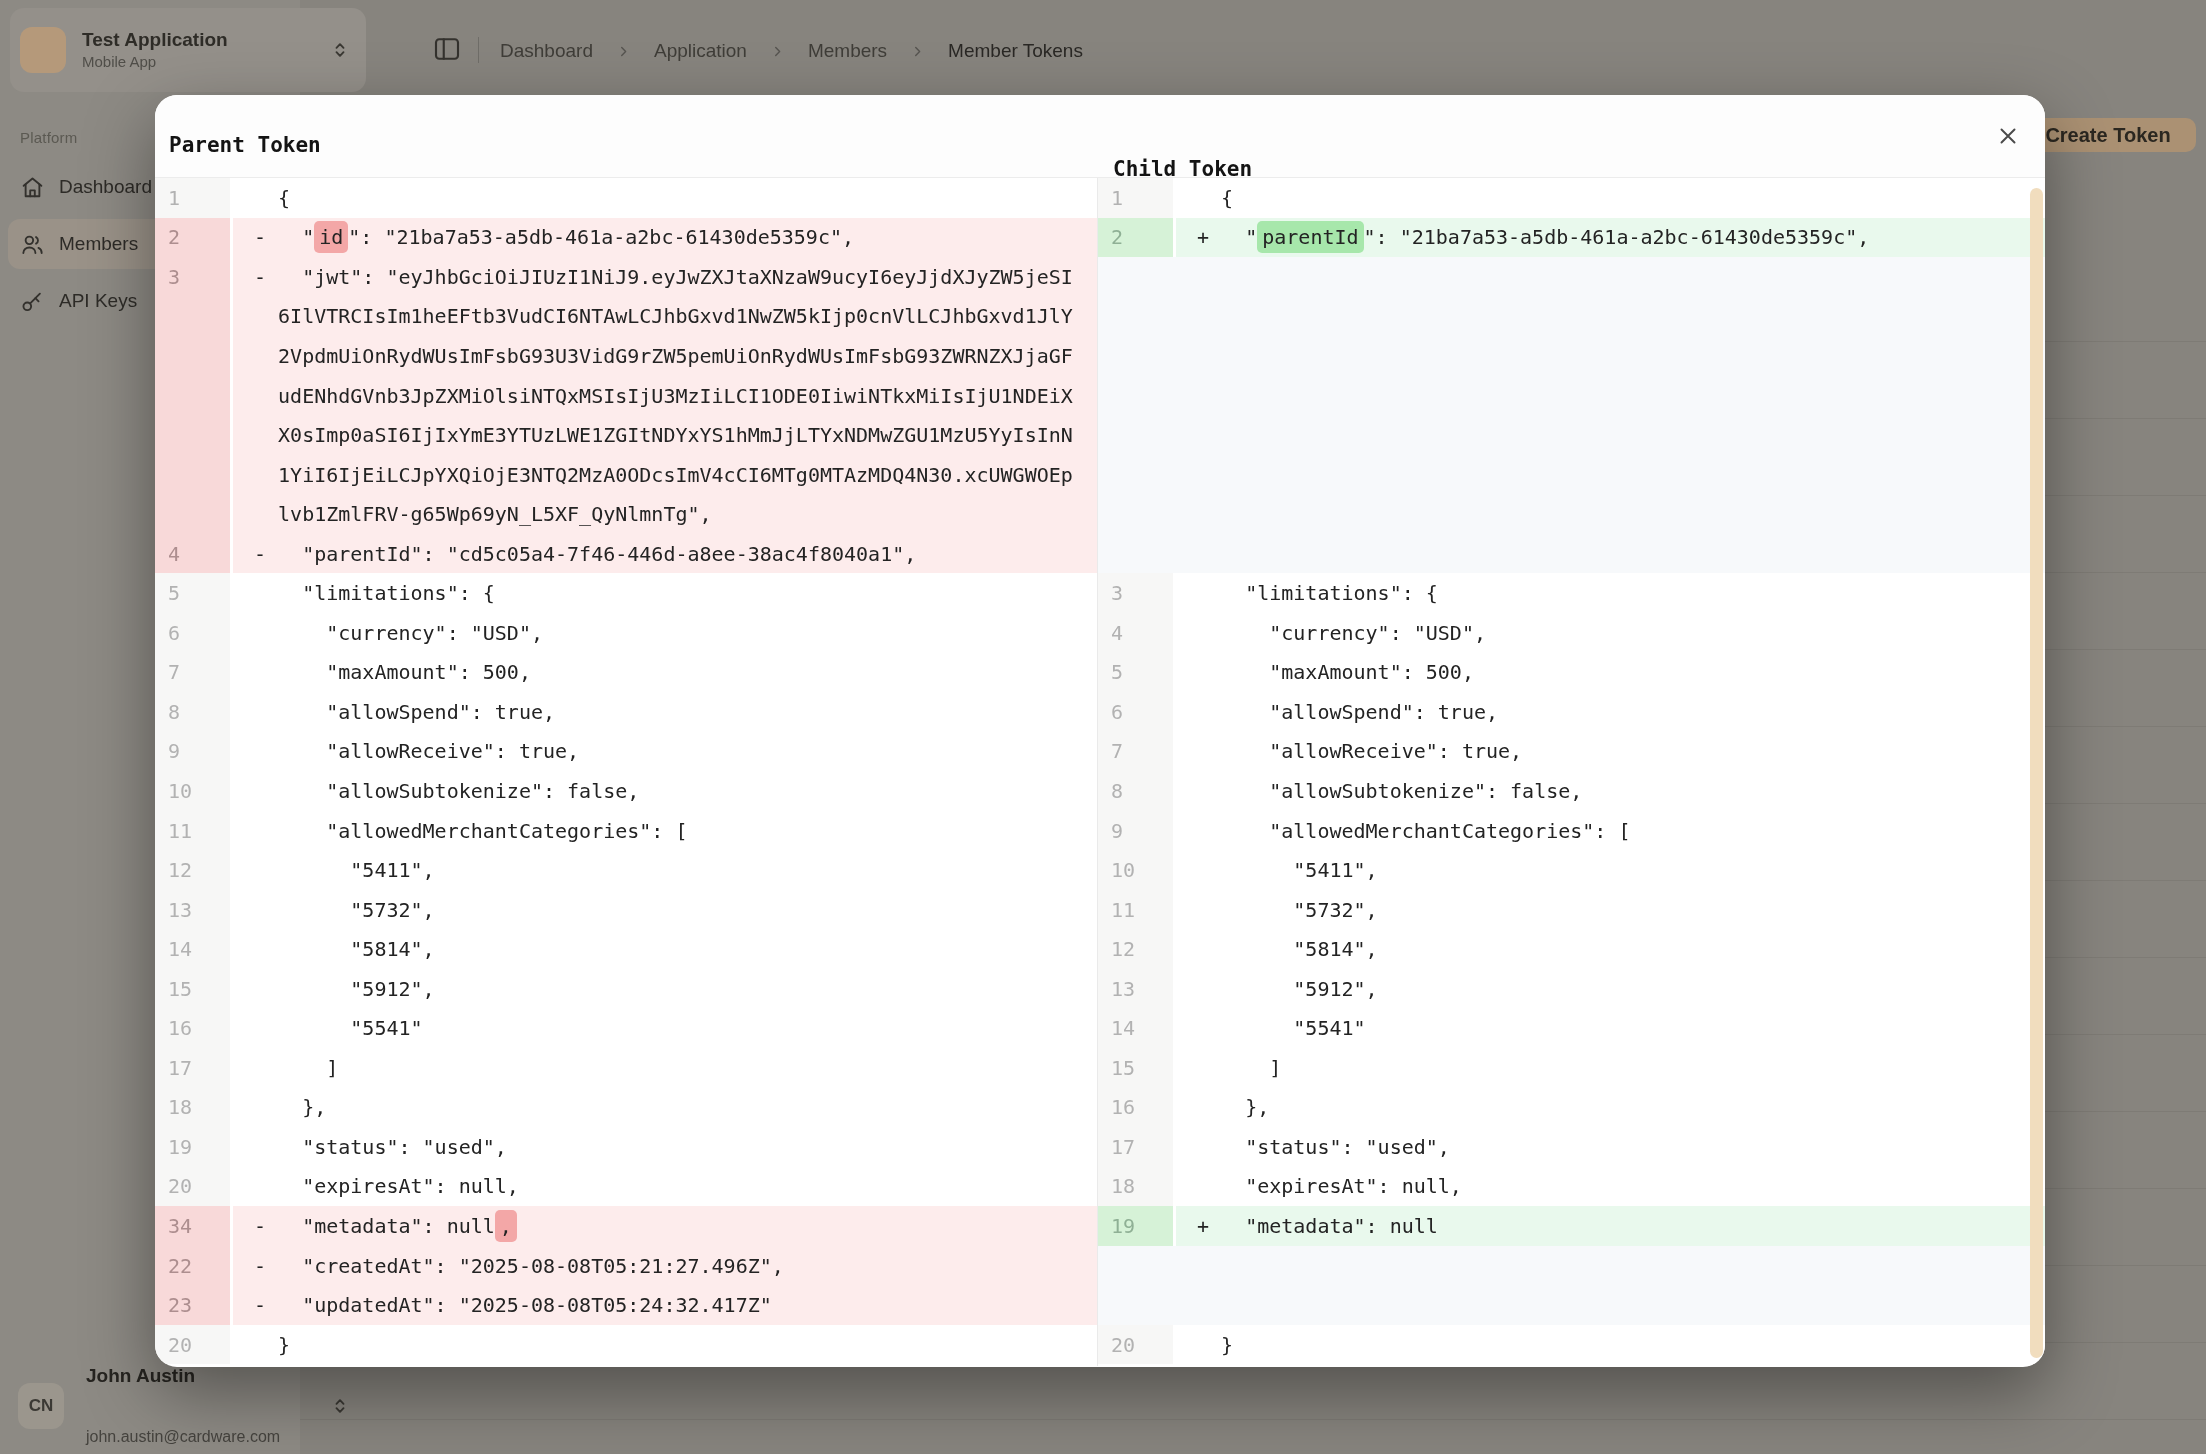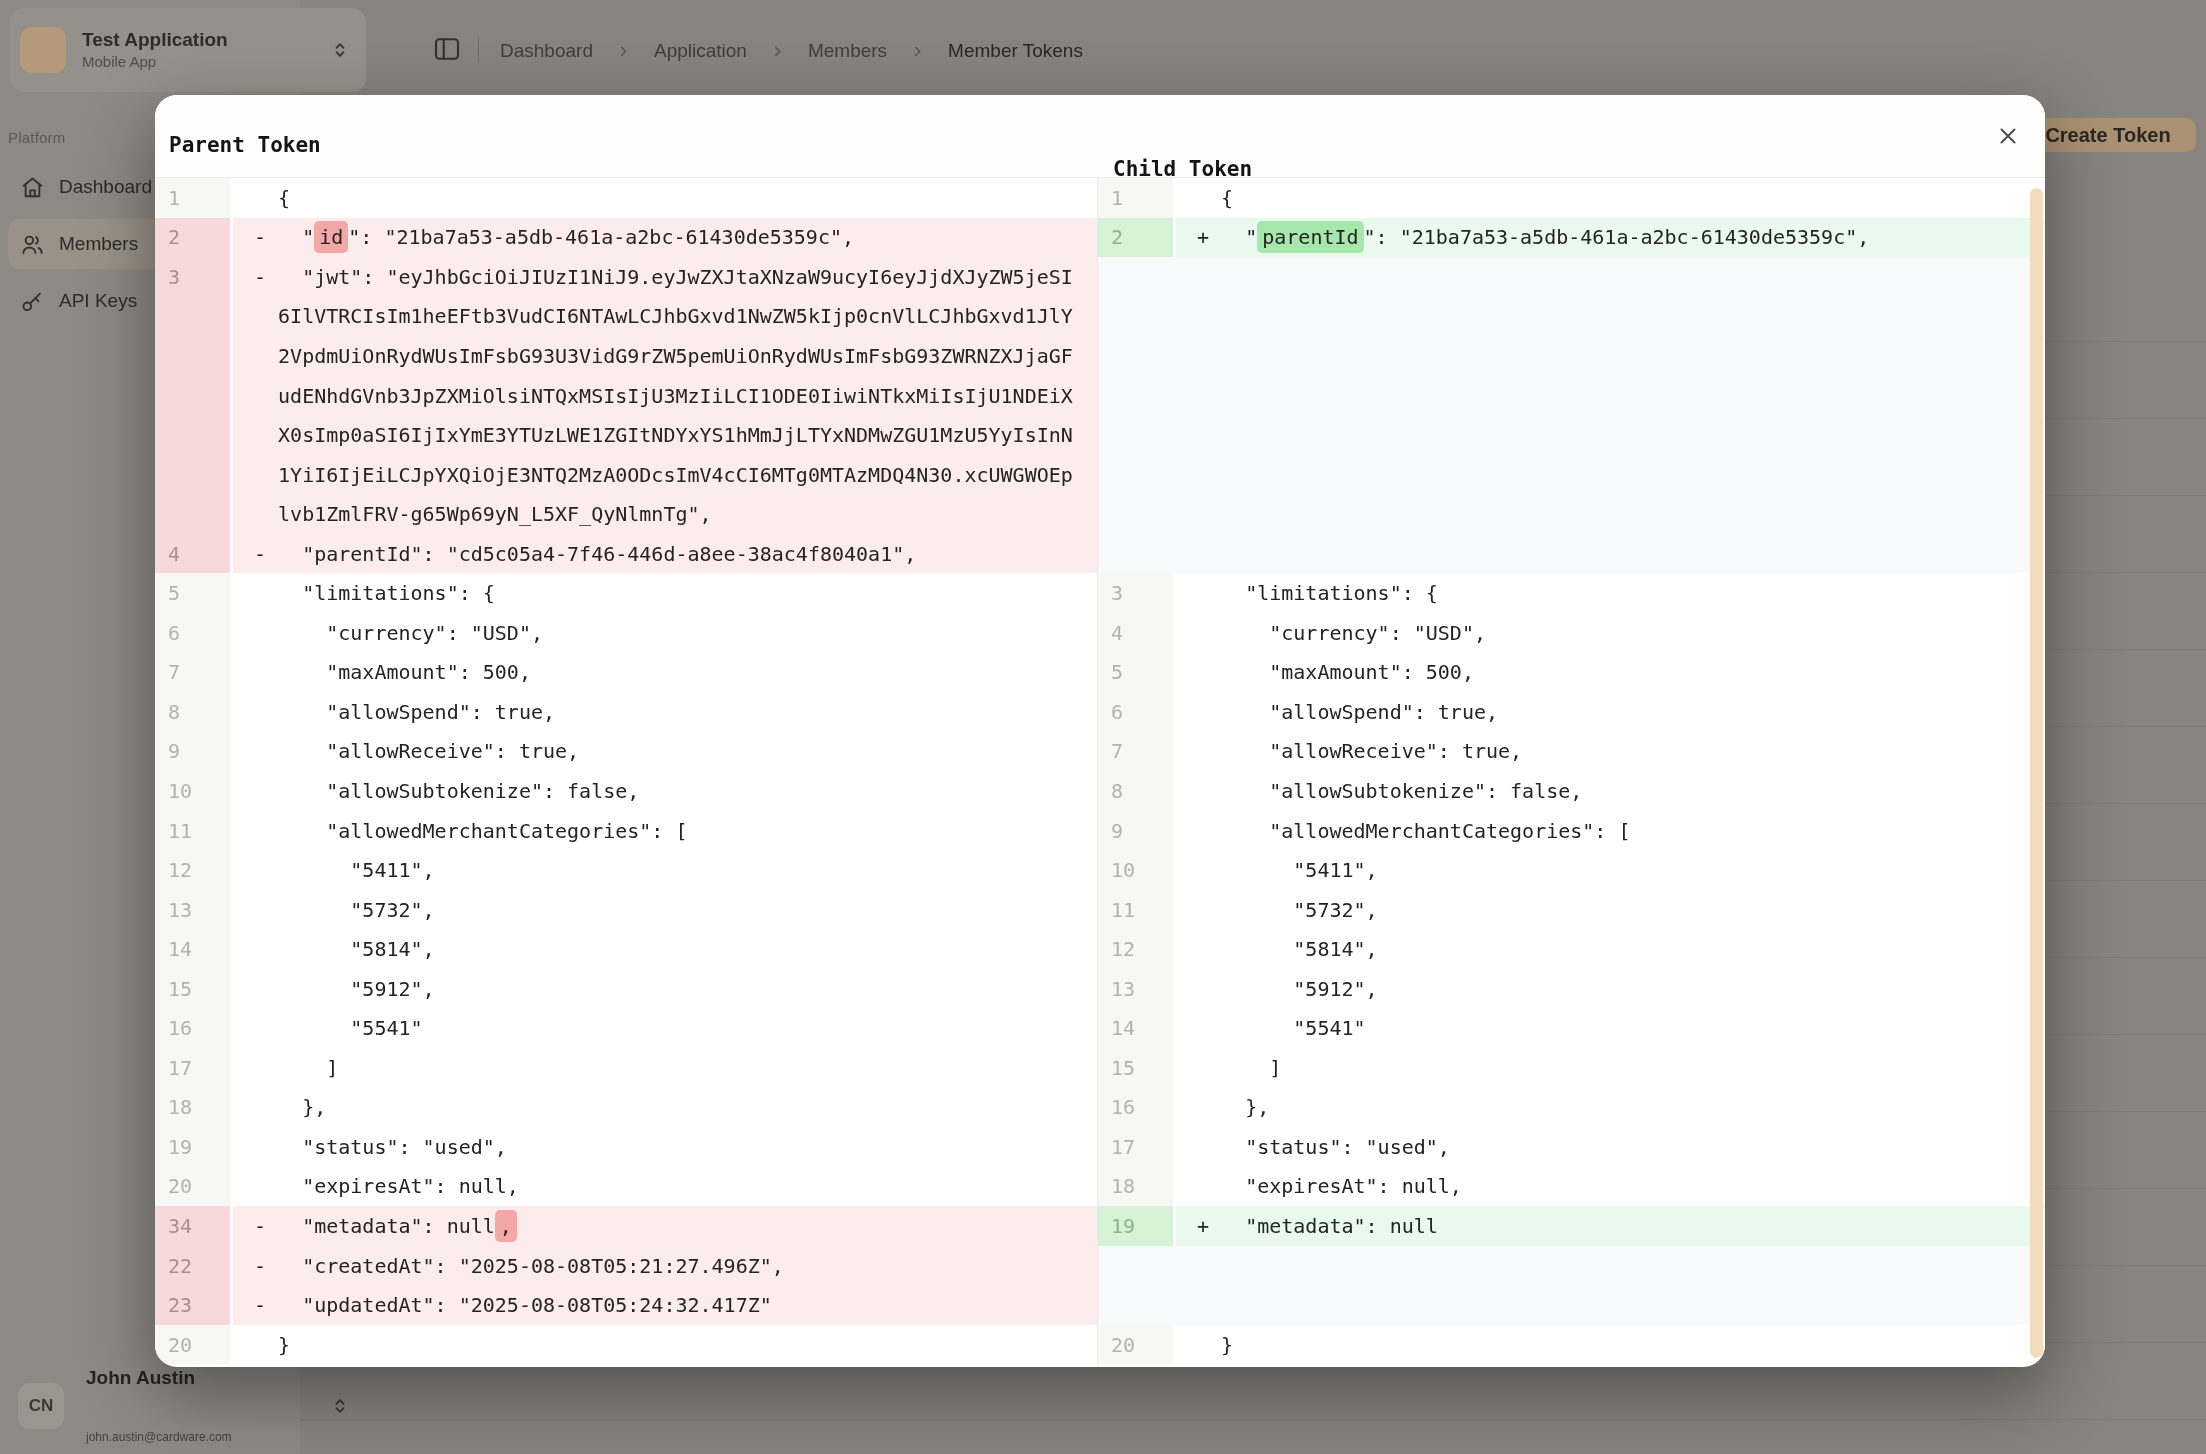--- a/index.html
+++ b/index.html
@@ -10,34 +10,34 @@
   
   .sidebar { position:absolute; left:0; top:0; width:300px; height:100%; background:#8d8a84; }
   .app-selector { position:absolute; left:10px; top:8px; width:356px; height:84px; background:#94908a;
     border-radius:14px; display:flex; align-items:center; padding:0 14px 0 10px; cursor:pointer; z-index:1; }
   .app-avatar { width:46px; height:46px; border-radius:12px; background:#b5997a; flex:none; }
   .app-txt { margin-left:16px; flex:1; }
   .app-title { font-size:19px; font-weight:700; color:#2e2c27; line-height:1.25; }
   .app-sub { font-size:15px; color:#504e49; line-height:1.3; }
   .chev-ud { color:#3a3833; }
 
-  .section-label { position:absolute; left:8px; top:129px; font-size:15px; color:#5b5952; letter-spacing:.2px; }
+  .section-label { position:absolute; left:20px; top:129px; font-size:15px; color:#5b5952; letter-spacing:.2px; }
   .nav { position:absolute; left:8px; top:162px; width:292px; }
   .nav-item { height:50px; display:flex; align-items:center; padding-left:12px; border-radius:12px;
     color:#2d2b27; font-size:19px; margin-bottom:7px; cursor:pointer; }
   .nav-item.active { background:#9a9288; }
   .nav-item .nicon { width:25px; height:25px; margin-right:14px; color:#33312d; flex:none; }
 
   .user-menu { position:absolute; left:10px; top:1374px; width:356px; height:64px; display:flex;
     align-items:center; padding:0 14px 0 8px; cursor:pointer; }
   .user-avatar { width:46px; height:46px; border-radius:12px; background:#9b968d; color:#3b3934;
     display:flex; align-items:center; justify-content:center; font-size:17px; font-weight:600; flex:none; }
   .user-txt { margin-left:22px; flex:1; }
   .user-name { font-size:19px; font-weight:700; color:#262420; line-height:1.25; }
-  .user-email { font-size:12px; color:#45433e; line-height:1.3;margin-top:40px; }
+  .user-email { font-size:16px; color:#45433e; line-height:1.3;margin-top:40px; }
 
   .topbar-toggle { position:absolute; left:432px; top:34px; width:30px; height:30px; color:#34322e; cursor:pointer; }
   .topbar-divider { position:absolute; left:478px; top:37px; width:1px; height:26px; background:#6f6d68; }
   .breadcrumb { position:absolute; left:500px; top:36px; height:30px; display:flex; align-items:center; gap:22px; }
   .crumb { font-size:19px; color:#3f3d38; cursor:pointer; white-space:nowrap; }
   .crumb.current { color:#2a2825; cursor:default; }
   .crumb-sep { color:#565450; }
 
   .create-btn { position:absolute; left:2020px; top:118px; width:176px; height:34px; background:#ab9173;
     border:none; border-radius:10px; font-family:"Liberation Sans",sans-serif; font-size:20px; font-weight:600;

